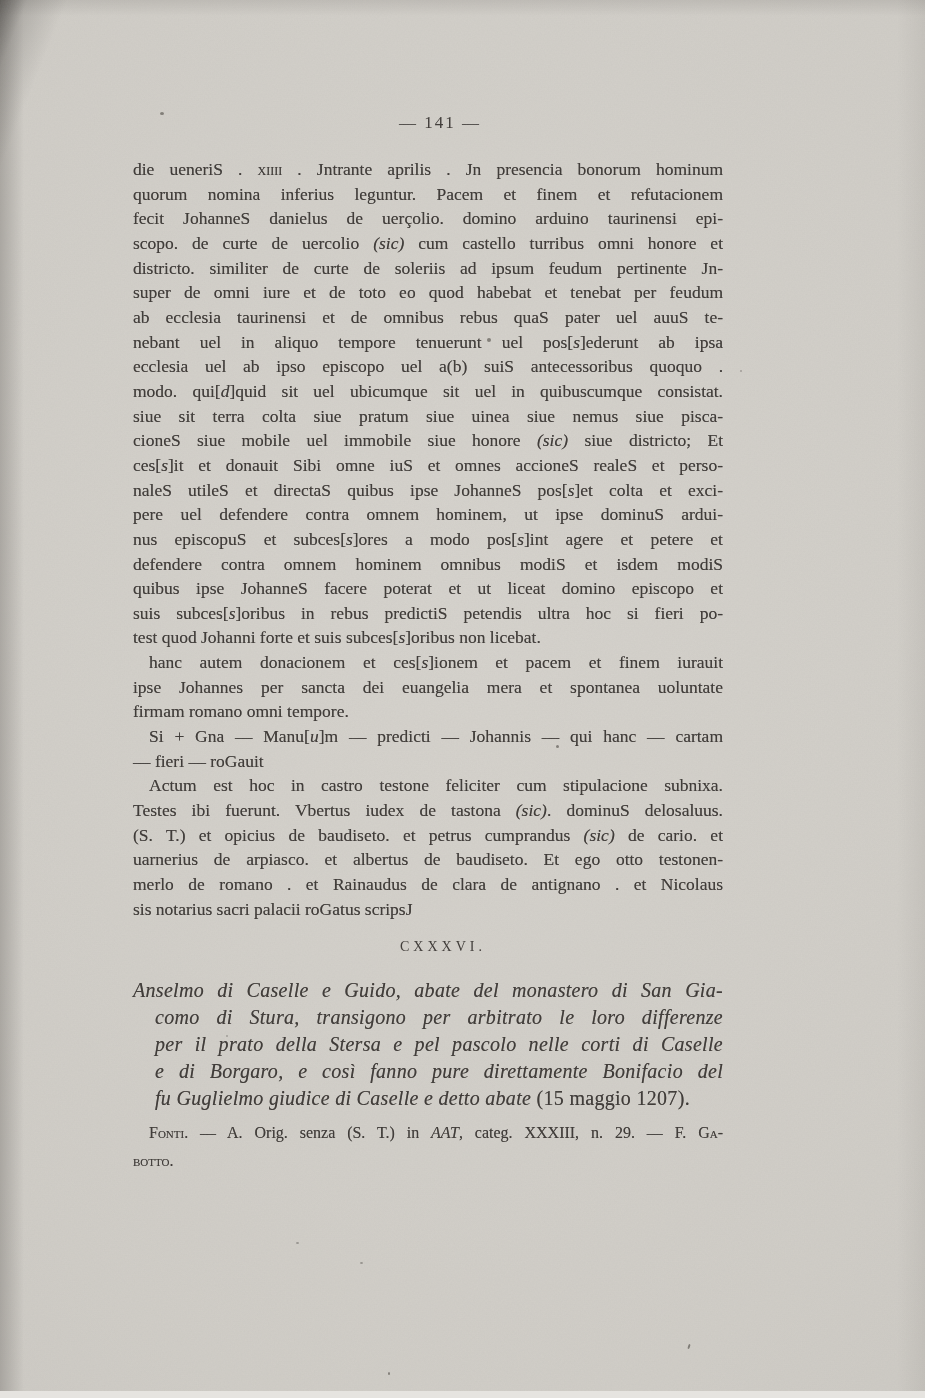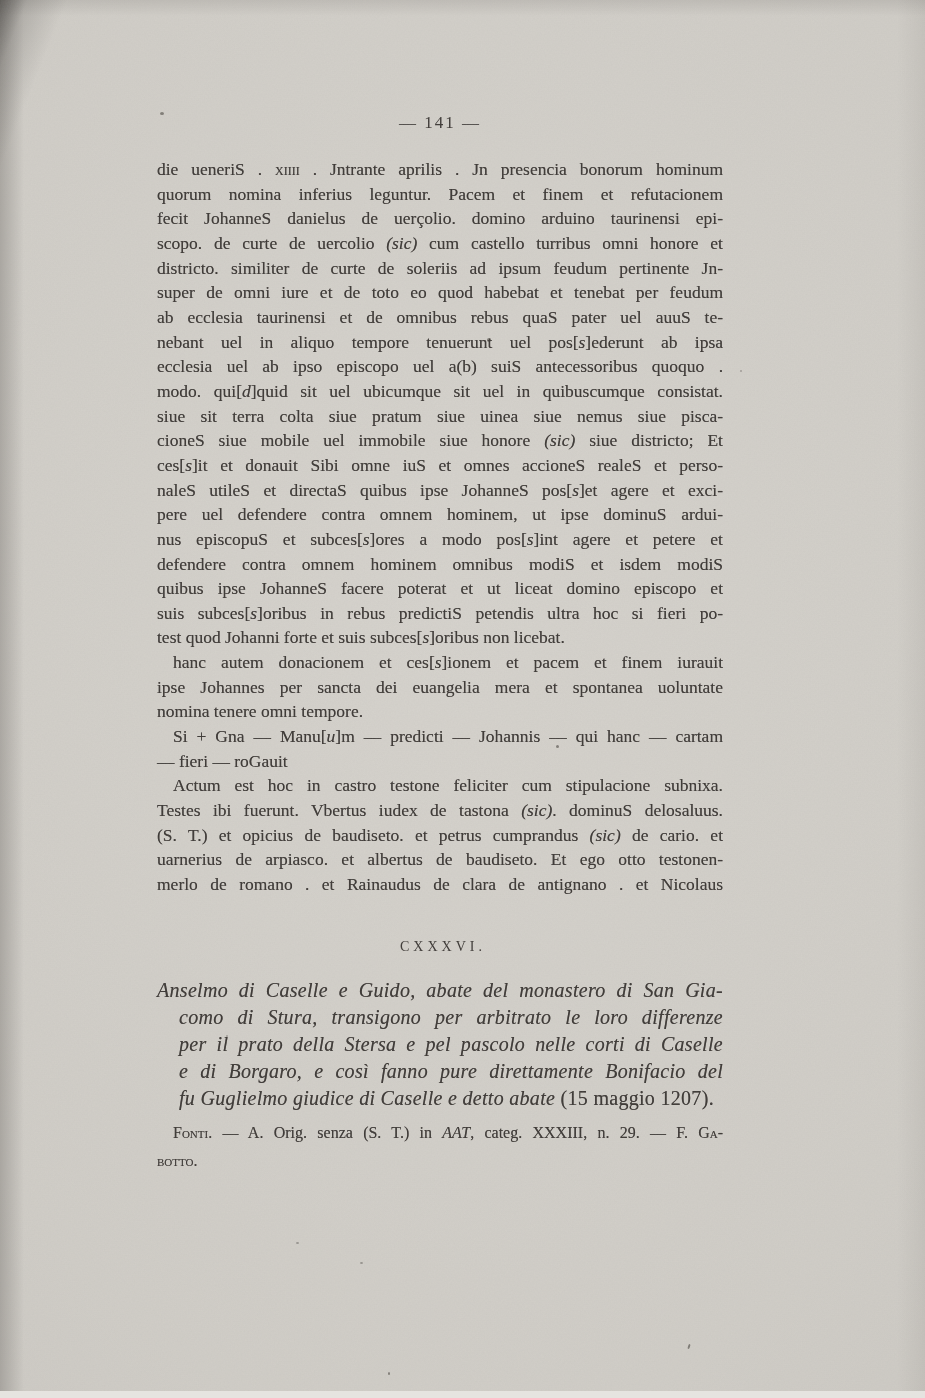--- a/index.html
+++ b/index.html
@@ -20,21 +20,21 @@
   .bottom-strip{position:absolute;left:0;bottom:0;width:100%;height:7px;background:#e6e4e0;}
 
   .textblock{position:absolute;left:133px;width:590px;}
   .pagenum{top:113px;text-align:center;font-size:17px;letter-spacing:2px;transform:translateX(12px);}
   .latin{top:157px;font-size:17.5px;line-height:24.65px;}
   .heading{top:939px;text-align:center;font-size:14px;letter-spacing:4px;transform:translateX(15px);}
   .summary{top:977px;font-size:20px;line-height:26.9px;}
   .fonti{top:1119px;font-size:16px;line-height:27.5px;}
 
   .line{text-align:justify;text-align-last:justify;white-space:normal;
-        text-shadow:0 0 0.6px rgba(52,48,45,0.55);margin-left:24px;}
+        text-shadow:0 0 0.6px rgba(52,48,45,0.55);}
   .line.last{text-align-last:left;}
   .latin .line.indent{text-indent:16px;}
   .summary .line{letter-spacing:0.3px;}
   .summary .line.indent{text-indent:22px;}
   .fonti .line.indent{text-indent:16px;}
   .it{font-style:italic;}
   .sc{font-variant:small-caps;}
 
   .speck{position:absolute;display:block;background:rgba(58,54,50,0.55);border-radius:50%;}
   .grain{position:absolute;inset:0;width:925px;height:1398px;pointer-events:none;opacity:.6;}
@@ -56,37 +56,38 @@
       <div class="line"><span>scopo. de curte de uercolio </span><span class="it">(sic)</span><span> cum castello turribus omni honore et</span></div>
       <div class="line"><span>districto. similiter de curte de soleriis ad ipsum feudum pertinente Jn-</span></div>
       <div class="line"><span>super de omni iure et de toto eo quod habebat et tenebat per feudum</span></div>
       <div class="line"><span>ab ecclesia taurinensi et de omnibus rebus quaS pater uel auuS te-</span></div>
       <div class="line"><span>nebant uel in aliquo tempore tenuerunt uel pos[</span><span class="it">s</span><span>]ederunt ab ipsa</span></div>
       <div class="line"><span>ecclesia uel ab ipso episcopo uel a(b) suiS antecessoribus quoquo .</span></div>
       <div class="line"><span>modo. qui[</span><span class="it">d</span><span>]quid sit uel ubicumque sit uel in quibuscumque consistat.</span></div>
       <div class="line"><span>siue sit terra colta siue pratum siue uinea siue nemus siue pisca-</span></div>
       <div class="line"><span>cioneS siue mobile uel immobile siue honore </span><span class="it">(sic)</span><span> siue districto; Et</span></div>
       <div class="line"><span>ces[</span><span class="it">s</span><span>]it et donauit Sibi omne iuS et omnes accioneS realeS et perso-</span></div>
-      <div class="line"><span>naleS utileS et directaS quibus ipse JohanneS pos[</span><span class="it">s</span><span>]et agere et exci-</span></div>
+      <div class="line"><span>naleS utileS et directaS quibus ipse JohanneS pos[</span><span class="it">s</span><span>]et colta et exci-</span></div>
       <div class="line"><span>pere uel defendere contra omnem hominem, ut ipse dominuS ardui-</span></div>
       <div class="line"><span>nus episcopuS et subces[</span><span class="it">s</span><span>]ores a modo pos[</span><span class="it">s</span><span>]int agere et petere et</span></div>
       <div class="line"><span>defendere contra omnem hominem omnibus modiS et isdem modiS</span></div>
       <div class="line"><span>quibus ipse JohanneS facere poterat et ut liceat domino episcopo et</span></div>
       <div class="line"><span>suis subces[</span><span class="it">s</span><span>]oribus in rebus predictiS petendis ultra hoc si fieri po-</span></div>
       <div class="line last"><span>test quod Johanni forte et suis subces[</span><span class="it">s</span><span>]oribus non licebat.</span></div>
       <div class="line indent"><span>hanc autem donacionem et ces[</span><span class="it">s</span><span>]ionem et pacem et finem iurauit</span></div>
       <div class="line"><span>ipse Johannes per sancta dei euangelia mera et spontanea uoluntate</span></div>
-      <div class="line last"><span>nomina tenere omni tempore.</span></div>
+      <div class="line last"><span>firmam romano omni tempore.</span></div>
       <div class="line indent"><span>Si + Gna — Manu[</span><span class="it">u</span><span>]m — predicti — Johannis — qui hanc — cartam</span></div>
       <div class="line last"><span>— fieri — roGauit</span></div>
       <div class="line indent"><span>Actum est hoc in castro testone feliciter cum stipulacione subnixa.</span></div>
       <div class="line"><span>Testes ibi fuerunt. Vbertus iudex de tastona </span><span class="it">(sic)</span><span>. dominuS delosaluus.</span></div>
       <div class="line"><span>(S. T.) et opicius de baudiseto. et petrus cumprandus </span><span class="it">(sic)</span><span> de cario. et</span></div>
       <div class="line"><span>uarnerius de arpiasco. et albertus de baudiseto. Et ego otto testonen-</span></div>
       <div class="line"><span>merlo de romano . et Rainaudus de clara de antignano . et Nicolaus</span></div>
+      <div class="line last"><span>sis notarius sacri palacii roGatus scripsJ</span></div>
     </div>
 
   <div class="heading textblock">CXXXVI.</div>
 
   <div class="summary textblock">
       <div class="line"><span class="it">Anselmo di Caselle e Guido, abate del monastero di San Gia-</span></div>
       <div class="line indent"><span class="it">como di Stura, transigono per arbitrato le loro differenze</span></div>
       <div class="line indent"><span class="it">per il prato della Stersa e pel pascolo nelle corti di Caselle</span></div>
       <div class="line indent"><span class="it">e di Borgaro, e così fanno pure direttamente Bonifacio del</span></div>
       <div class="line indent last"><span class="it">fu Guglielmo giudice di Caselle e detto abate </span><span>(15 maggio 1207).</span></div>

